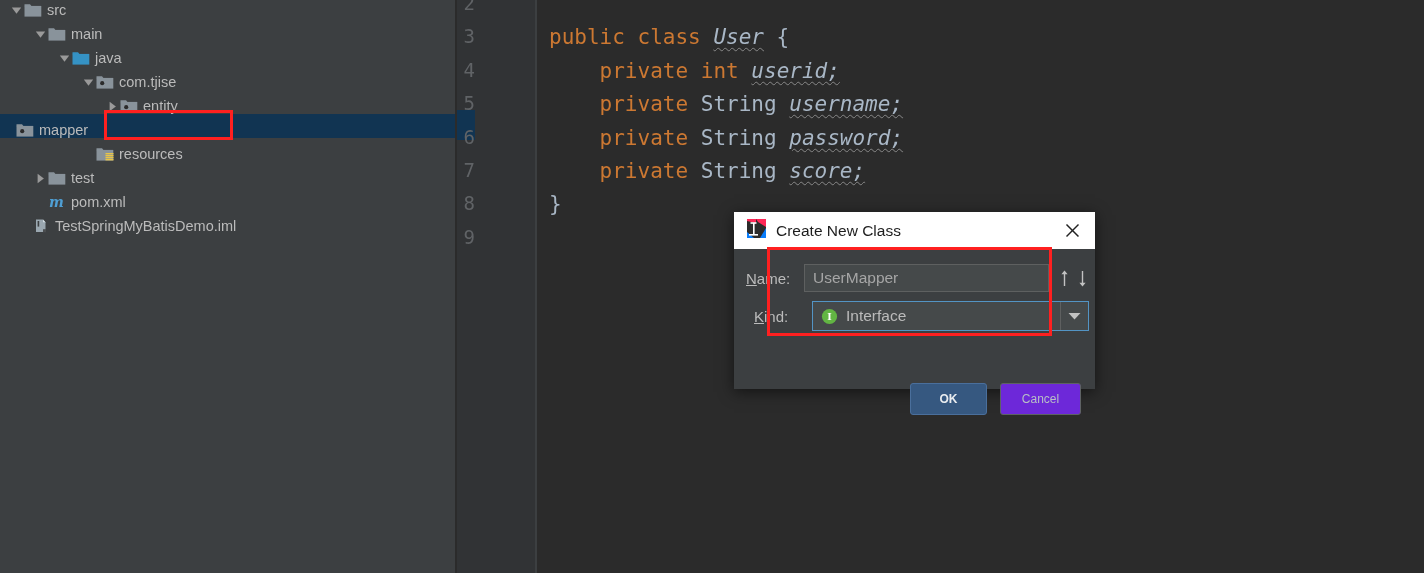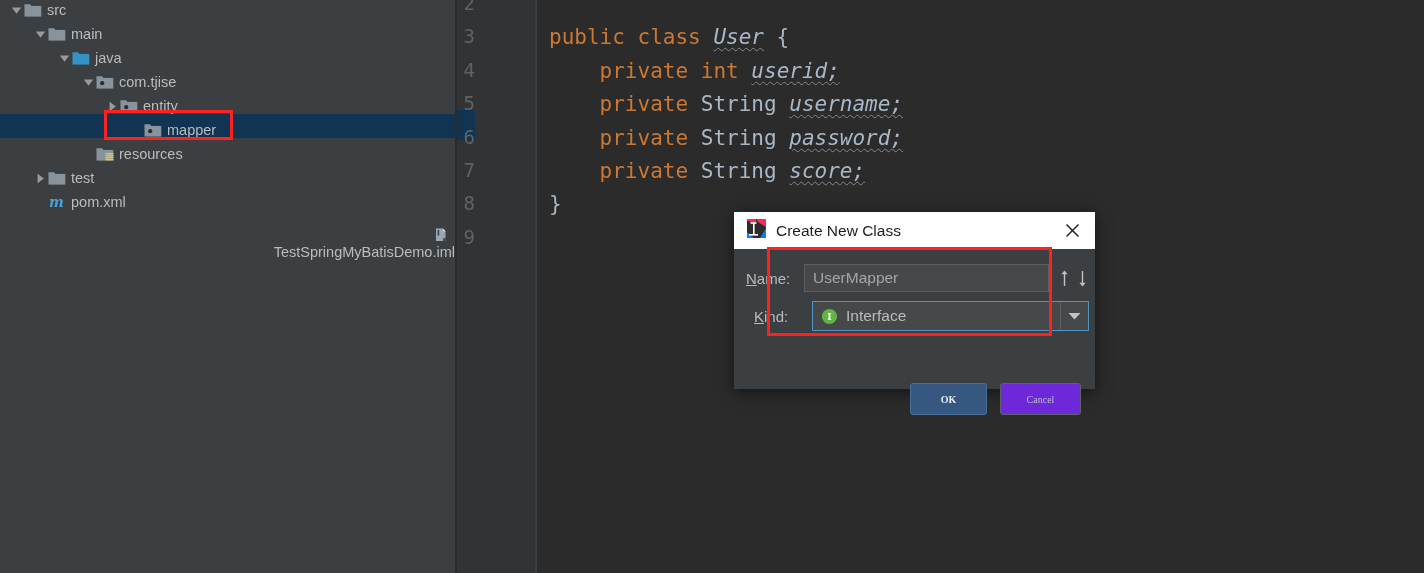--- a/index.html
+++ b/index.html
@@ -168,24 +168,24 @@
   #kind-icon { margin-right: 8px; display: flex; }
   #kind-arrow {
     width: 28px; height: 100%;
     border-left: 1px solid #5e6060;
     display: flex; align-items: center; justify-content: center;
   }
 
   .dlg-btn {
     height: 32px;
     border-radius: 3px;
-    font-size: 10px;
+    font-size: 12px;
     display: flex; align-items: center; justify-content: center;
     cursor: pointer;
-    font-family: Liberation Serif, serif;
+    font-family: Liberation Sans, sans-serif;
   }
   #ok-button {
     position: absolute; left: 176px; top: 134px;
     width: 77px;
     background: #365880;
     border: 1px solid #4a6f9c;
     color: #e9ecef;
     font-weight: bold;
   }
   #cancel-button {
@@ -277,21 +277,21 @@
           </span>
           <span class="icon-box">
             <svg width="18" height="15" viewBox="0 0 18 15">
               <path d="M0.5 3.2 L0.5 1.2 L6 1.2 L7.6 3.2 Z" fill="#89939b"></path>
               <path d="M0.5 2.9 L17.3 2.9 L17.3 13.6 L0.5 13.6 Z" fill="#89939b"></path>
               <circle cx="6.2" cy="8.2" r="2.1" fill="#2b2b2b"></circle>
             </svg>
           </span>
           <span class="tree-label">entity</span>
         </div>
-        <div class="tree-row selected" style="padding-left: 128px;">
+        <div class="tree-row selected" style="">
           <span class="twisty"></span>
           <span class="icon-box">
             <svg width="18" height="15" viewBox="0 0 18 15">
               <path d="M0.5 3.2 L0.5 1.2 L6 1.2 L7.6 3.2 Z" fill="#89939b"></path>
               <path d="M0.5 2.9 L17.3 2.9 L17.3 13.6 L0.5 13.6 Z" fill="#89939b"></path>
               <circle cx="6.2" cy="8.2" r="2.1" fill="#2b2b2b"></circle>
             </svg>
           </span>
           <span class="tree-label">mapper</span>
         </div>
@@ -325,21 +325,21 @@
         </div>
         <div class="tree-row" style="padding-left: 32px;">
           <span class="twisty"></span>
           <span class="icon-box">
             <svg width="18" height="16" viewBox="0 0 18 16">
               <text x="1" y="13" fill="#4f9fd4" font-family="'DejaVu Serif', serif" font-size="14" font-style="italic" font-weight="bold">m</text>
             </svg>
           </span>
           <span class="tree-label">pom.xml</span>
         </div>
-        <div class="tree-row" style="padding-left: 16px; flex-direction: column;">
+        <div class="tree-row" style="padding-left: 16px;">
           <span class="twisty"></span>
           <span class="icon-box">
             <svg width="18" height="16" viewBox="0 0 18 16">
               <path d="M4 1.5 L11 1.5 L13.5 4.2 L13.5 14 L4 14 Z" fill="#9aa7b0"></path>
               <path d="M11 1.5 L13.5 4.2 L11 4.2 Z" fill="#d4dde3"></path>
               <rect x="5.6" y="3" width="1.6" height="5.6" fill="#3c3f41"></rect>
               <rect x="11" y="11.2" width="3" height="3" fill="#4a4d4f"></rect>
             </svg>
           </span>
           <span class="tree-label">TestSpringMyBatisDemo.iml</span>

